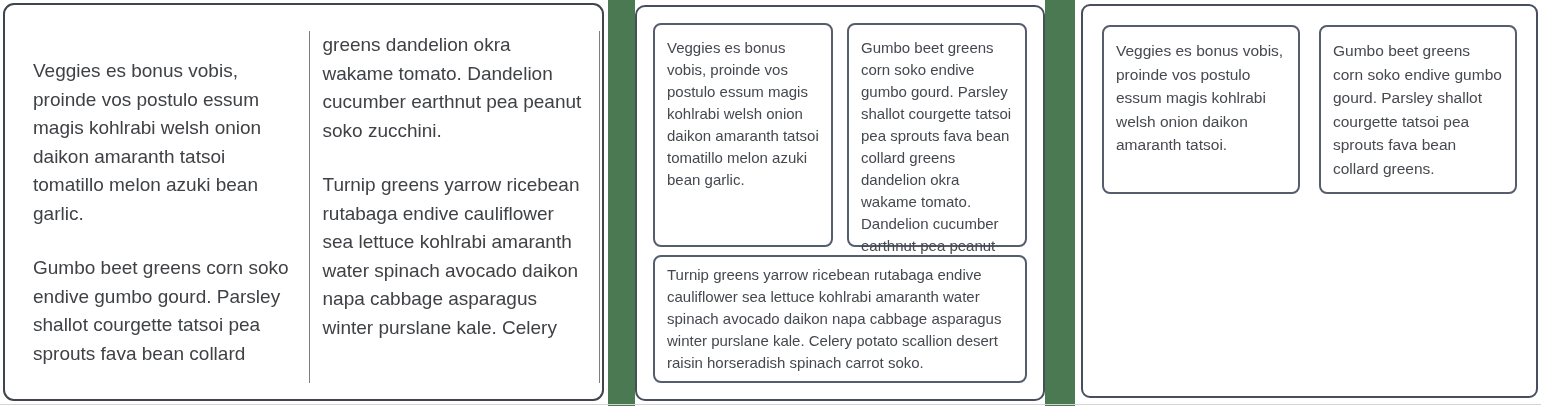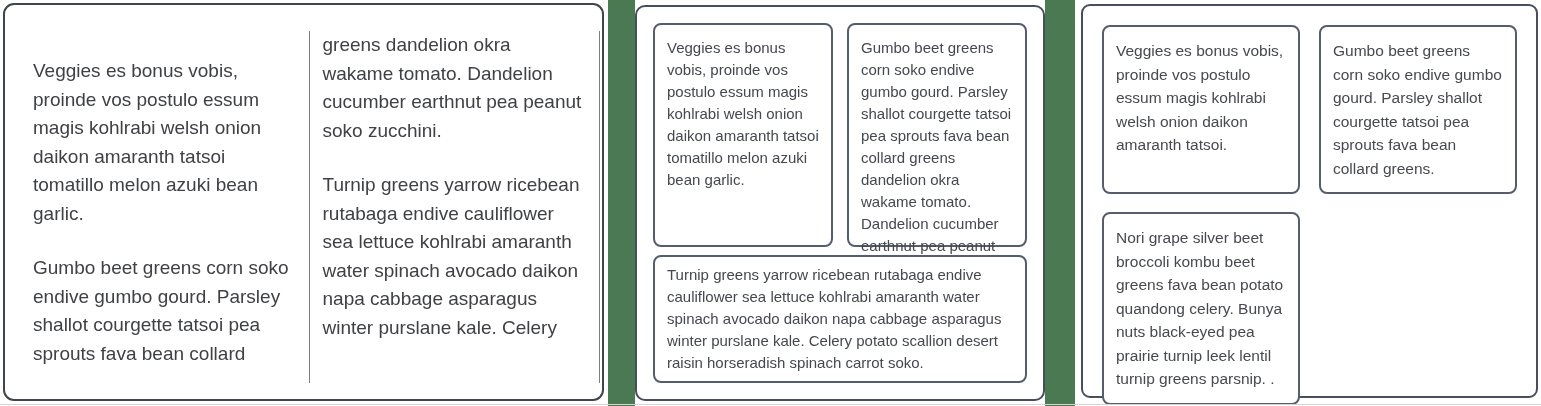--- a/index.html
+++ b/index.html
@@ -145,19 +145,18 @@
         <div class="card card-wide">Turnip greens yarrow ricebean rutabaga endive cauliflower sea lettuce kohlrabi amaranth water spinach avocado daikon napa cabbage asparagus winter purslane kale. Celery potato scallion desert raisin horseradish spinach carrot soko.</div>
       </div>
     </div>
     <div class="green-strip-right"></div>
   </div>
 
   <div class="window3">
     <div class="panel3">
       <div class="card">Veggies es bonus vobis, proinde vos postulo essum magis kohlrabi welsh onion daikon amaranth tatsoi.</div>
       <div class="card">Gumbo beet greens corn soko endive gumbo gourd. Parsley shallot courgette tatsoi pea sprouts fava bean collard greens.</div>
-      <div class="card">Nori grape silver beet broccoli kombu beet greens fava bean potato quandong celery. Bunya nuts black-eyed pea prairie turnip leek lentil turnip greens parsnip. .</div>
       <div class="cell-empty"></div>
     </div>
   </div>
 
   <div class="bottom-hairline"></div>
 </div>
 
 </body></html>

